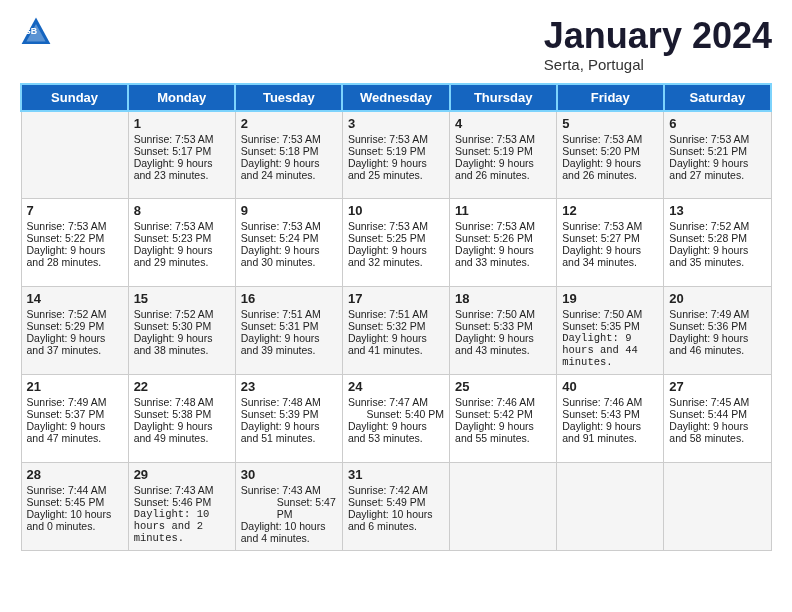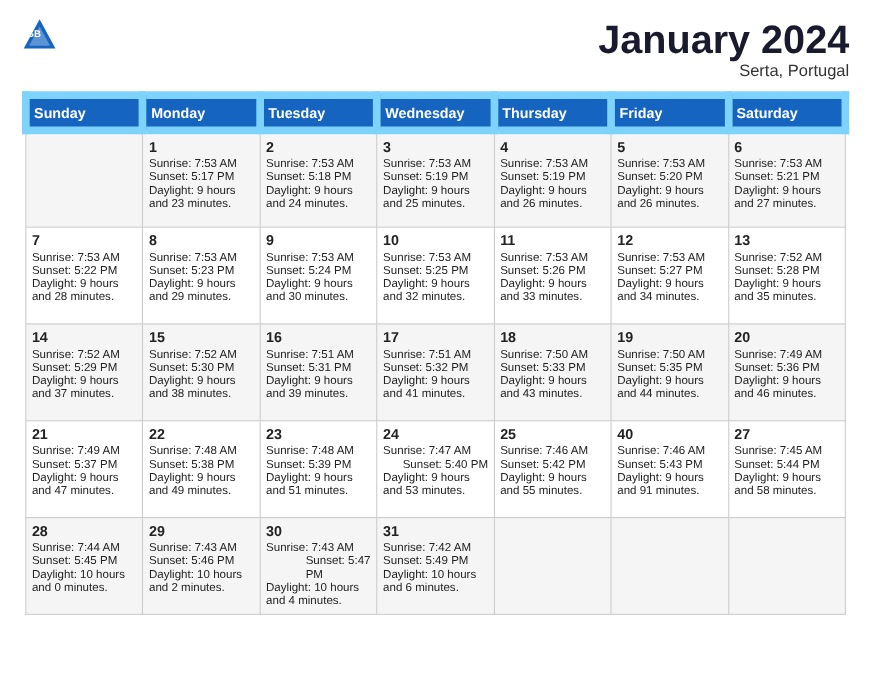--- a/index.html
+++ b/index.html
@@ -30,21 +30,20 @@
       color: #1a1a2e;
       line-height: 1;
     }
     .logo-blue { color: #1565c0; }
     .logo-icon {
       width: 32px;
       height: 32px;
       margin-right: 4px;
     }
     .title-block {
-      text-align: right;
     }
     .month-title {
       font-size: 36px;
       font-weight: bold;
       color: #1a1a2e;
       line-height: 1.1;
     }
     .location {
       font-size: 15px;
       color: #333;
@@ -55,22 +54,22 @@
       table-layout: fixed;
     }
     thead tr {
       background-color: #1565c0;
       color: #fff;
     }
     thead th {
       padding: 5px 4px;
       font-size: 13px;
       font-weight: bold;
-      text-align: left;
-      border: 7px solid #7dd3fc;
+      text-align: center;
+      border: 2px solid #7dd3fc;
     }
     tbody tr {
       vertical-align: top;
     }
     tbody td {
       border: 1px solid #ccc;
       padding: 4px 5px;
       font-size: 10.5px;
       color: #222;
       height: 88px;
@@ -230,21 +229,21 @@
           <td>
             <span class="day-num">18</span>
             <span style="display: block;">Sunrise: 7:50 AM</span>
             <span style="display: block;">Sunset: 5:33 PM</span>
             <span style="display: block;">Daylight: 9 hours and 43 minutes.</span>
           </td>
           <td>
             <span class="day-num">19</span>
             <span style="display: block;">Sunrise: 7:50 AM</span>
             <span style="display: block;">Sunset: 5:35 PM</span>
-            <span style="display: block;">Daylight: 9 hours and 44 minutes.</span>
+            <span style="display: block; font-family: Liberation Mono, monospace;">Daylight: 9 hours and 44 minutes.</span>
           </td>
           <td>
             <span class="day-num">20</span>
             <span style="display: block;">Sunrise: 7:49 AM</span>
             <span style="display: block;">Sunset: 5:36 PM</span>
             <span style="display: block;">Daylight: 9 hours and 46 minutes.</span>
           </td>
         </tr>
         <tr>
           <td>
@@ -294,21 +293,21 @@
           <td>
             <span class="day-num">28</span>
             <span style="display: block;">Sunrise: 7:44 AM</span>
             <span style="display: block;">Sunset: 5:45 PM</span>
             <span style="display: block;">Daylight: 10 hours and 0 minutes.</span>
           </td>
           <td>
             <span class="day-num">29</span>
             <span style="display: block;">Sunrise: 7:43 AM</span>
             <span style="display: block;">Sunset: 5:46 PM</span>
-            <span style="display: block;">Daylight: 10 hours and 2 minutes.</span>
+            <span style="display: block; font-family: Liberation Mono, monospace;">Daylight: 10 hours and 2 minutes.</span>
           </td>
           <td>
             <span class="day-num">30</span>
             <span style="display: block;">Sunrise: 7:43 AM</span>
             <span style="display: block; padding-left: 36px;">Sunset: 5:47 PM</span>
             <span style="display: block;">Daylight: 10 hours and 4 minutes.</span>
           </td>
           <td>
             <span class="day-num">31</span>
             <span style="display: block;">Sunrise: 7:42 AM</span>

